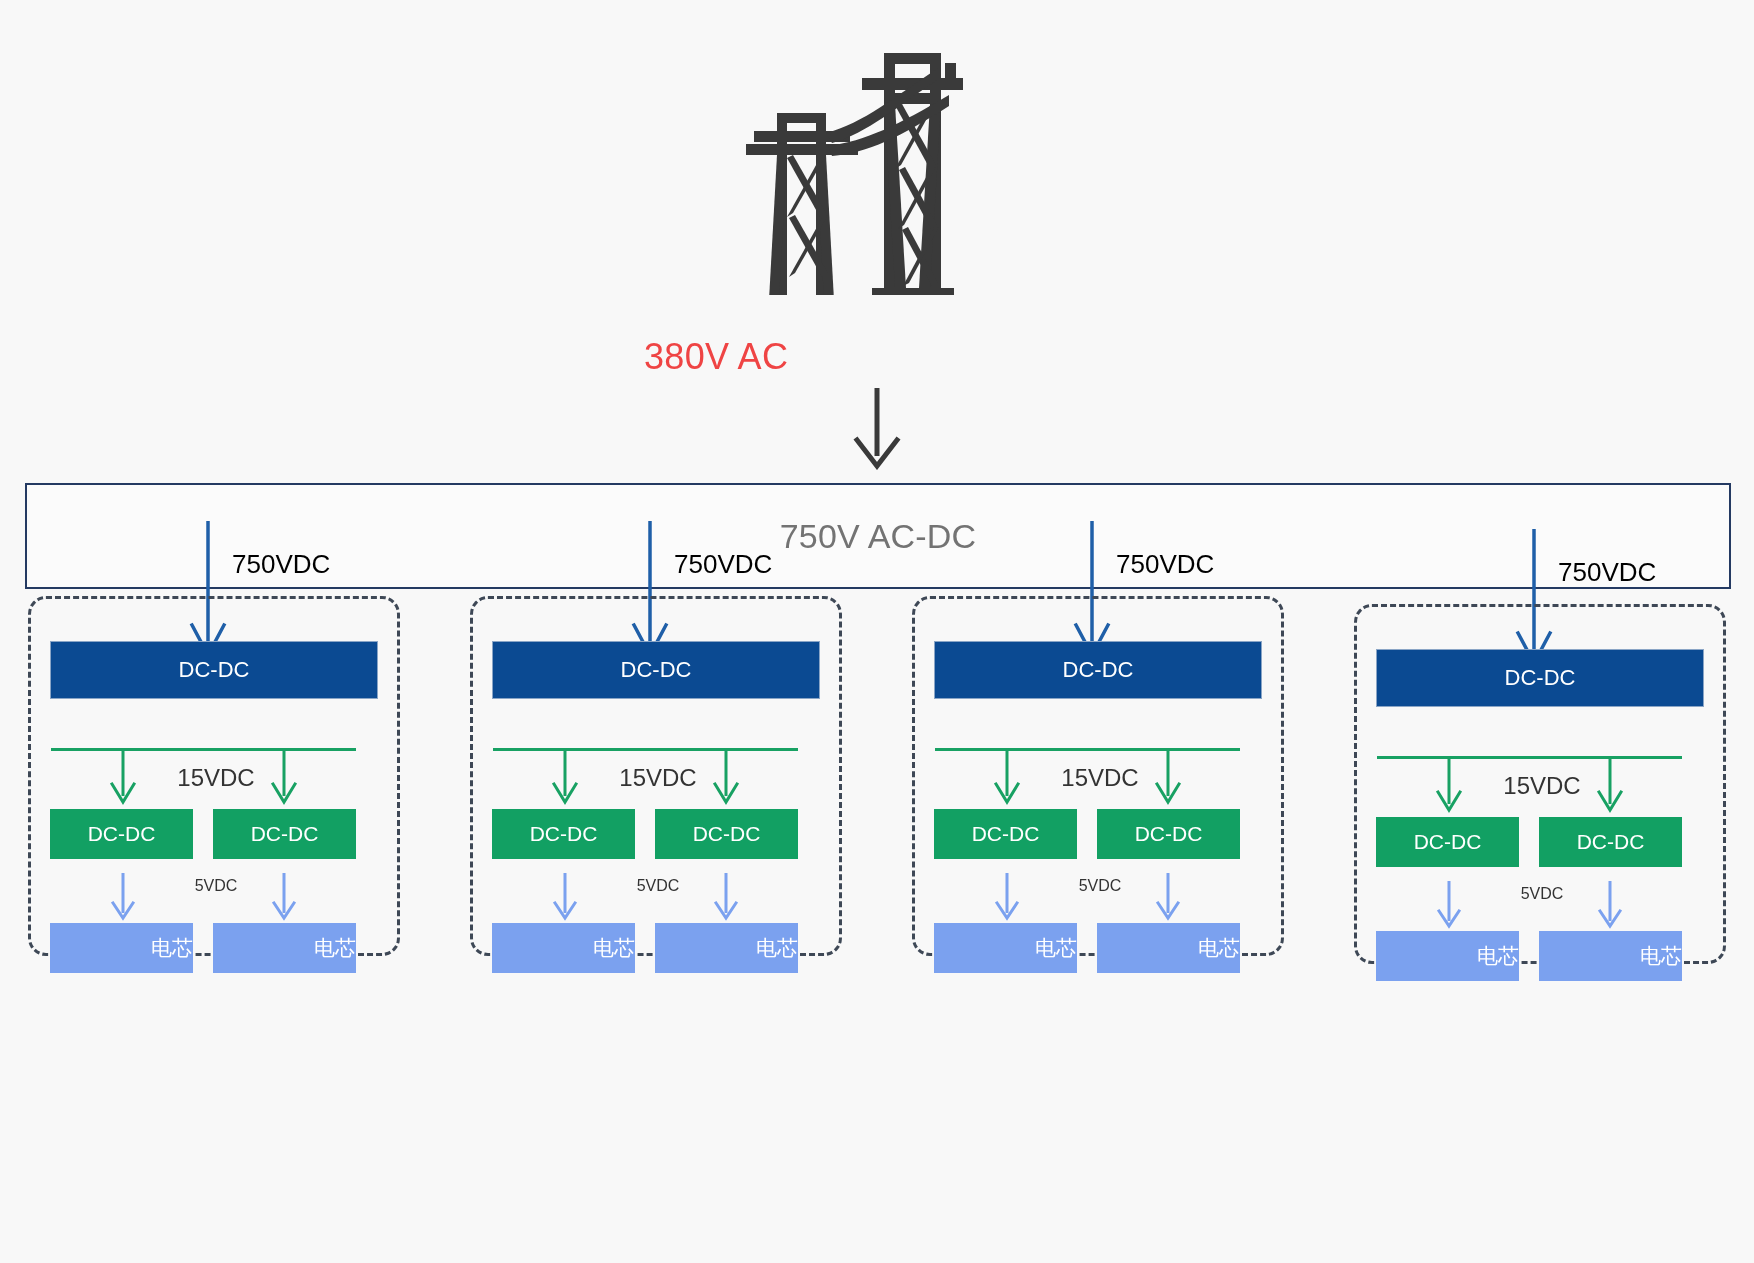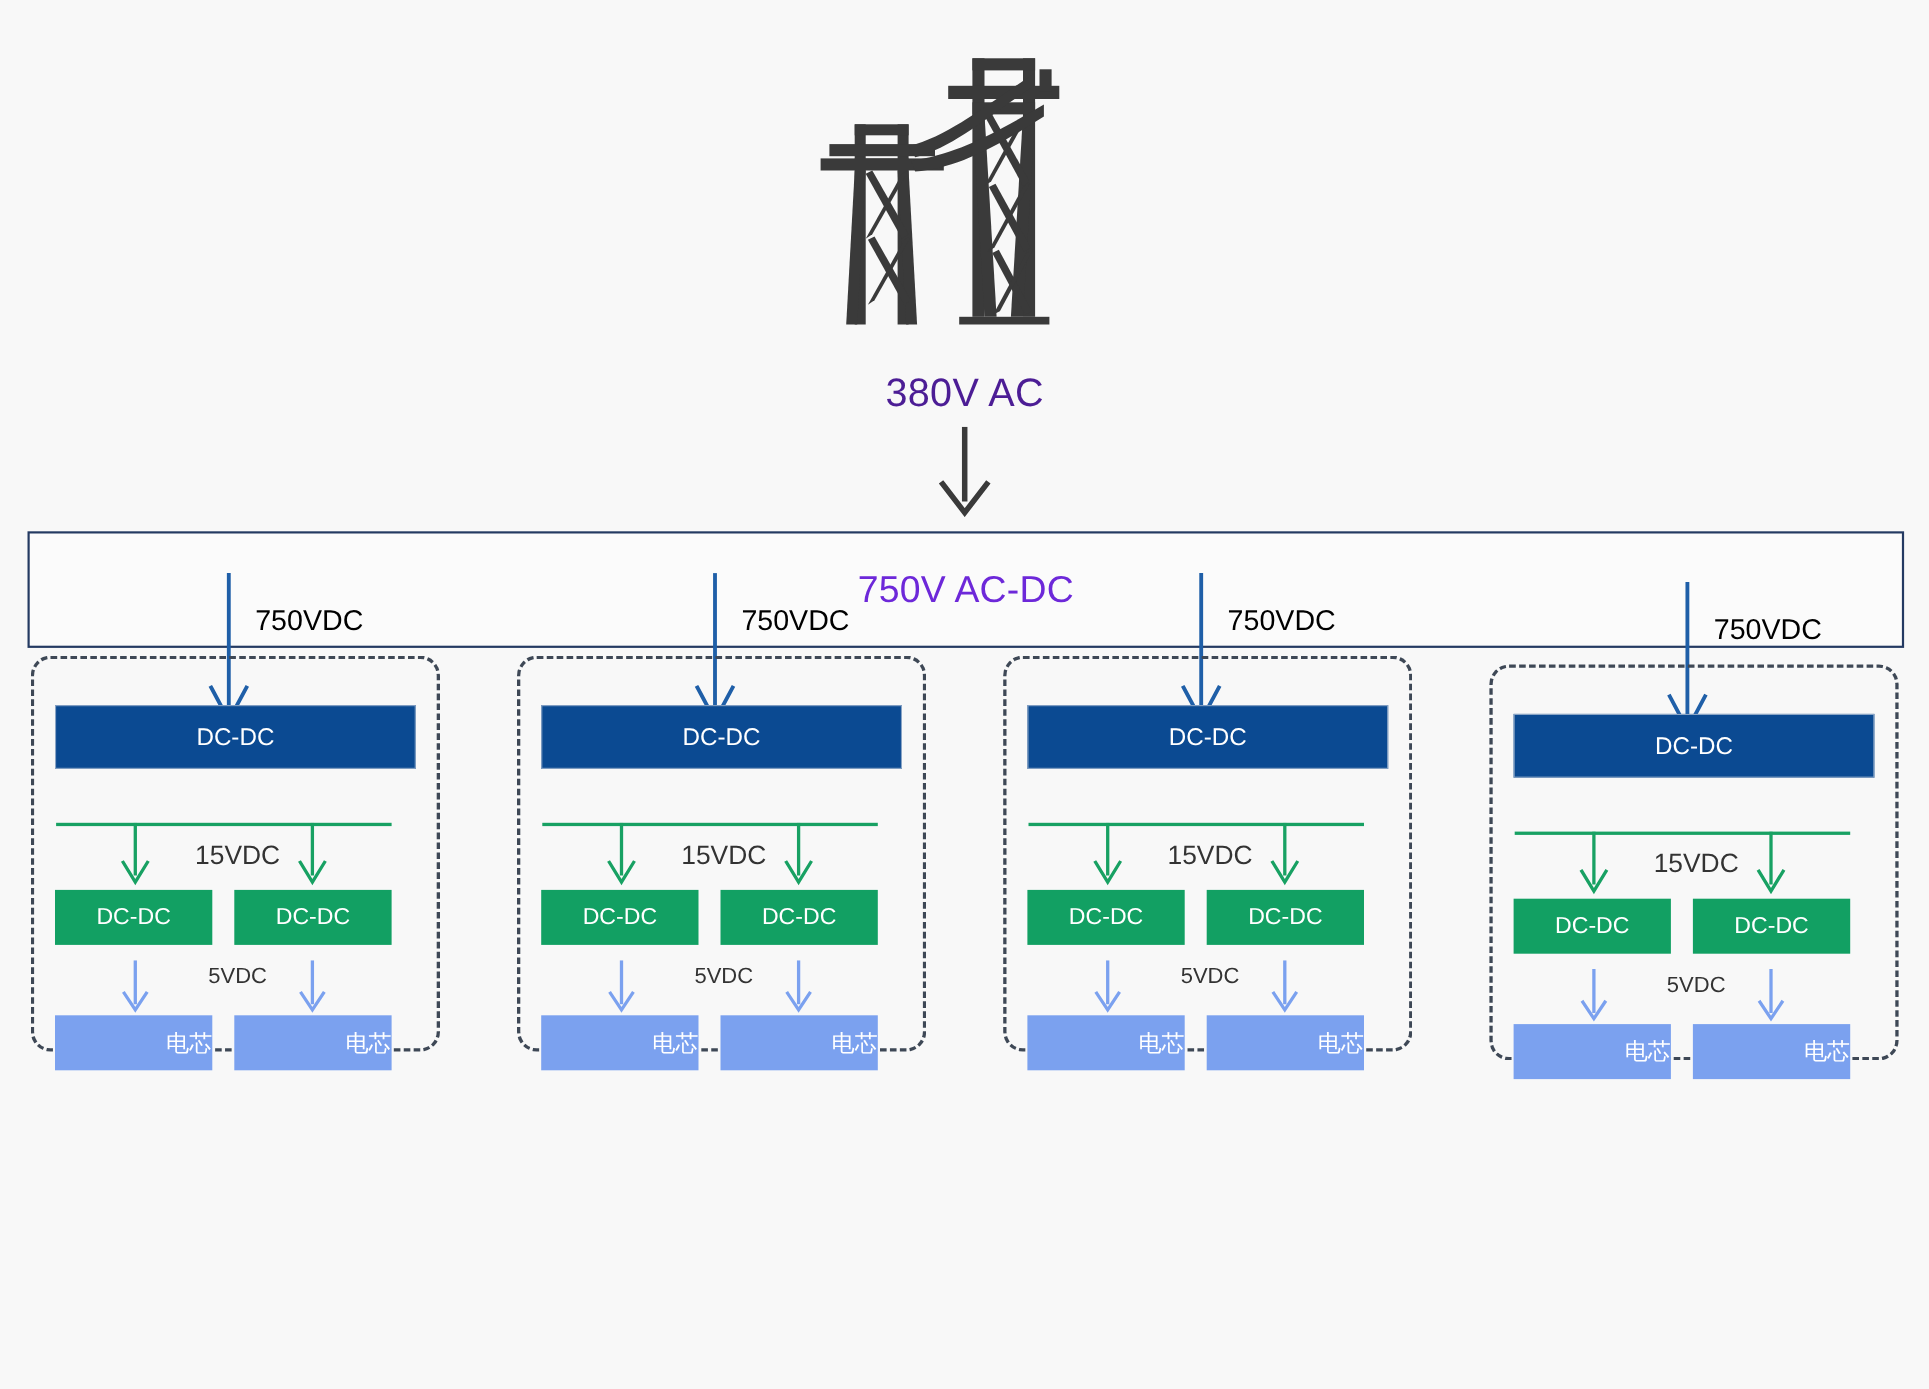--- a/index.html
+++ b/index.html
@@ -30,23 +30,22 @@
     top: 45px;
     width: 266px;
     height: 250px;
   }
 
   .src-label {
     position: absolute;
     left: 644px;
     top: 336px;
     width: 466px;
-    text-align: center;
     font-size: 36px;
-    color: #4c1d95;
+    color: #ef4444;
     letter-spacing: 0.3px;
     white-space: nowrap;
   }
 
   .src-arrow {
     position: absolute;
     left: 847px;
     top: 388px;
     width: 60px;
     height: 82px;
@@ -61,21 +60,21 @@
     height: 106px;
     box-sizing: border-box;
     background: #fbfbfb;
     border: 2.5px solid #243a62;
     display: flex;
     align-items: center;
     justify-content: center;
   }
   .acdc-bar-label {
     font-size: 34px;
-    color: #6d28d9;
+    color: #737373;
     letter-spacing: 0.2px;
   }
 
   
   .group {
     position: absolute;
     width: 372px;
     height: 440px;
   }
   .group-dash {
@@ -177,21 +176,21 @@
   }
   .barrow.b-left  { left: 81px; }
   .barrow.b-right { left: 242px; }
 
   .lbl-5 {
     position: absolute;
     left: 118px;
     top: 356px;
     width: 140px;
     text-align: center;
-    font-size: 20px;
+    font-size: 16px;
     color: #333333;
     white-space: nowrap;
   }
 
   .blk-cell {
     position: absolute;
     top: 402px;
     width: 143px;
     height: 50px;
     background: #7ba1ef;

